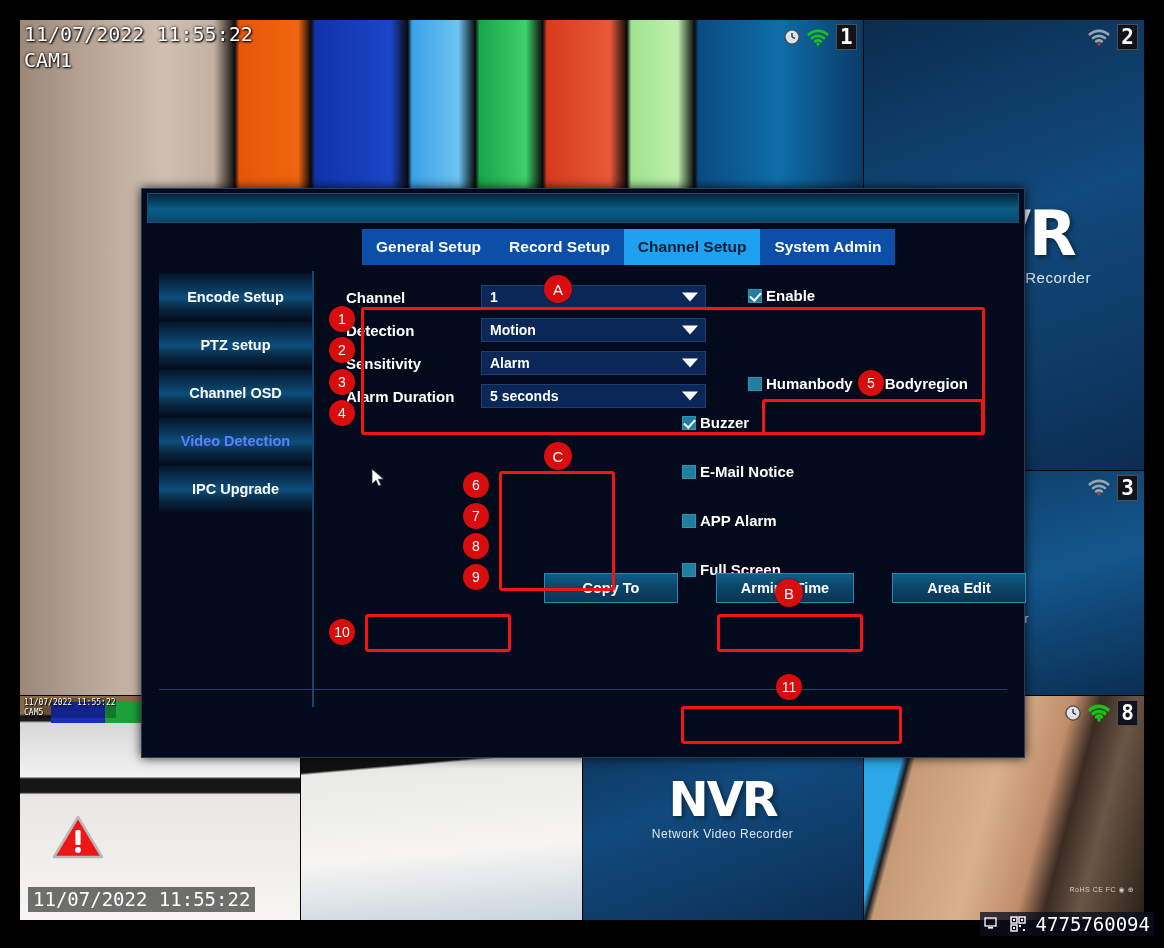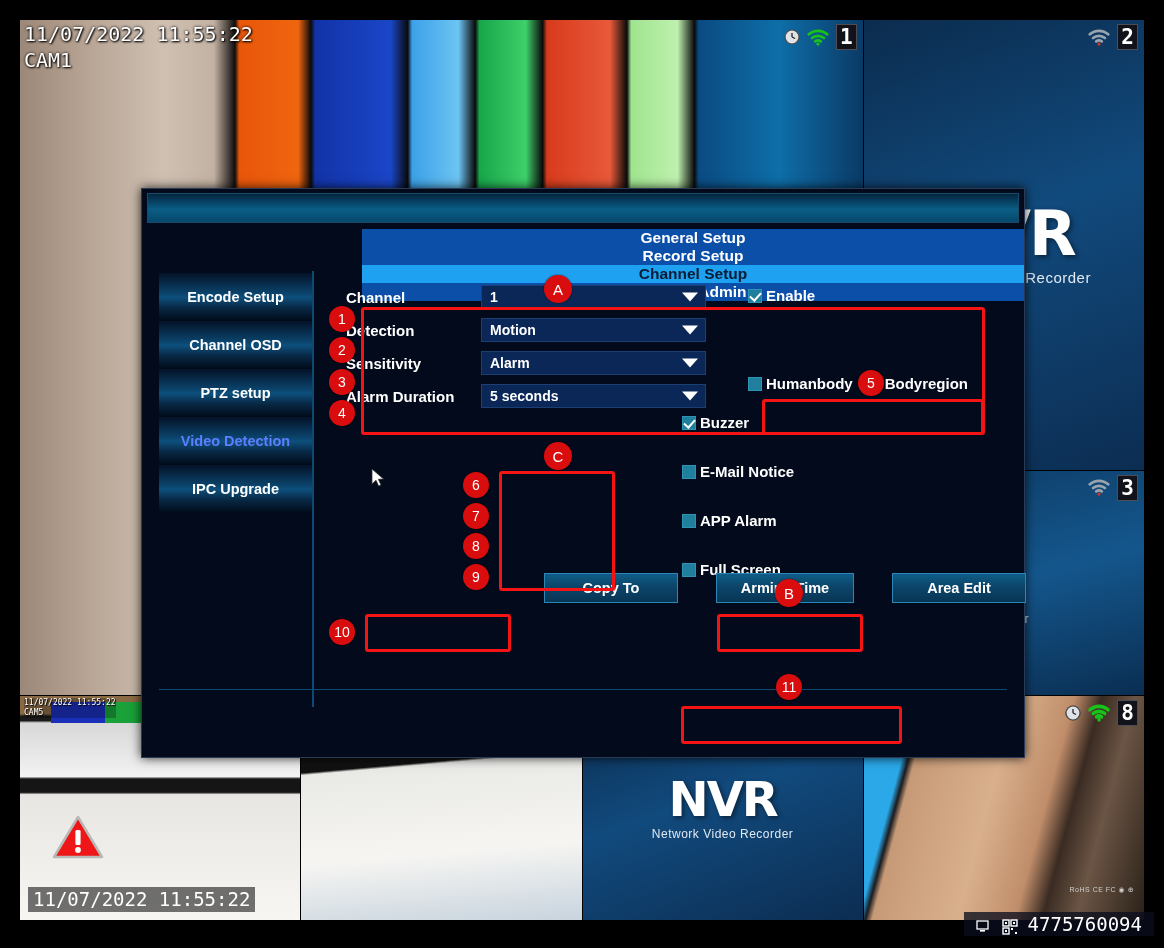--- a/index.html
+++ b/index.html
@@ -98,23 +98,23 @@
   }
   .nvr-logo.sm .nvr-main { font-size: 48px; }
   .nvr-logo.sm .nvr-sub { font-size: 12px; }
 
   
   .scene { position:absolute; inset:0; }
 
   
   .serial {
     position: absolute; right: 10px; bottom: 12px;
-    display: flex; align-items: flex-end; gap: 10px;
+    display: flex; align-items: center; gap: 10px;
     background: rgba(10,14,30,0.78);
-    padding: 1px 12px;
+    padding: 1px 4px;
     z-index: 6;
   }
   .serial .sn-text {
     color:#fff; font-family:"DejaVu Sans Mono", monospace;
     font-size: 19px; letter-spacing:0px;
   }
 
   
   .dialog {
     position: absolute;
@@ -128,21 +128,20 @@
   .dlg-titlebar {
     height: 30px; margin: 4px 5px 0 5px;
     background: linear-gradient(180deg,#04253d 0%, #0a5d86 55%, #06486b 100%);
     border: 1px solid #1a4a6b;
   }
   .tabs {
     display: flex;
     margin-top: 6px;
     padding-left: 220px;
     height: 36px;
-    flex-direction: column;
   }
   .tab {
     display: flex; align-items: center; justify-content: center;
     padding: 0 14px;
     background: #0b4fa8;
     color: #fff;
     font-size: 15.5px;
     font-weight: bold;
     font-family: "Liberation Sans", sans-serif;
     cursor: pointer;
@@ -430,22 +429,22 @@
       <div class="tab">General Setup</div>
       <div class="tab">Record Setup</div>
       <div class="tab active">Channel Setup</div>
       <div class="tab">System Admin</div>
     </div>
 
     <div class="dlg-body">
 
       <div class="side">
         <div class="side-item">Encode Setup</div>
+        <div class="side-item">PTZ setup</div>
         <div class="side-item">Channel OSD</div>
-        <div class="side-item">PTZ setup</div>
         <div class="side-item active">Video Detection</div>
         <div class="side-item">IPC Upgrade</div>
       </div>
 
       <div class="form-area">
 
         <div style="display:flex;">
           <div class="fieldgrid">
             <div class="flabel">Channel</div>
             <div class="select">

